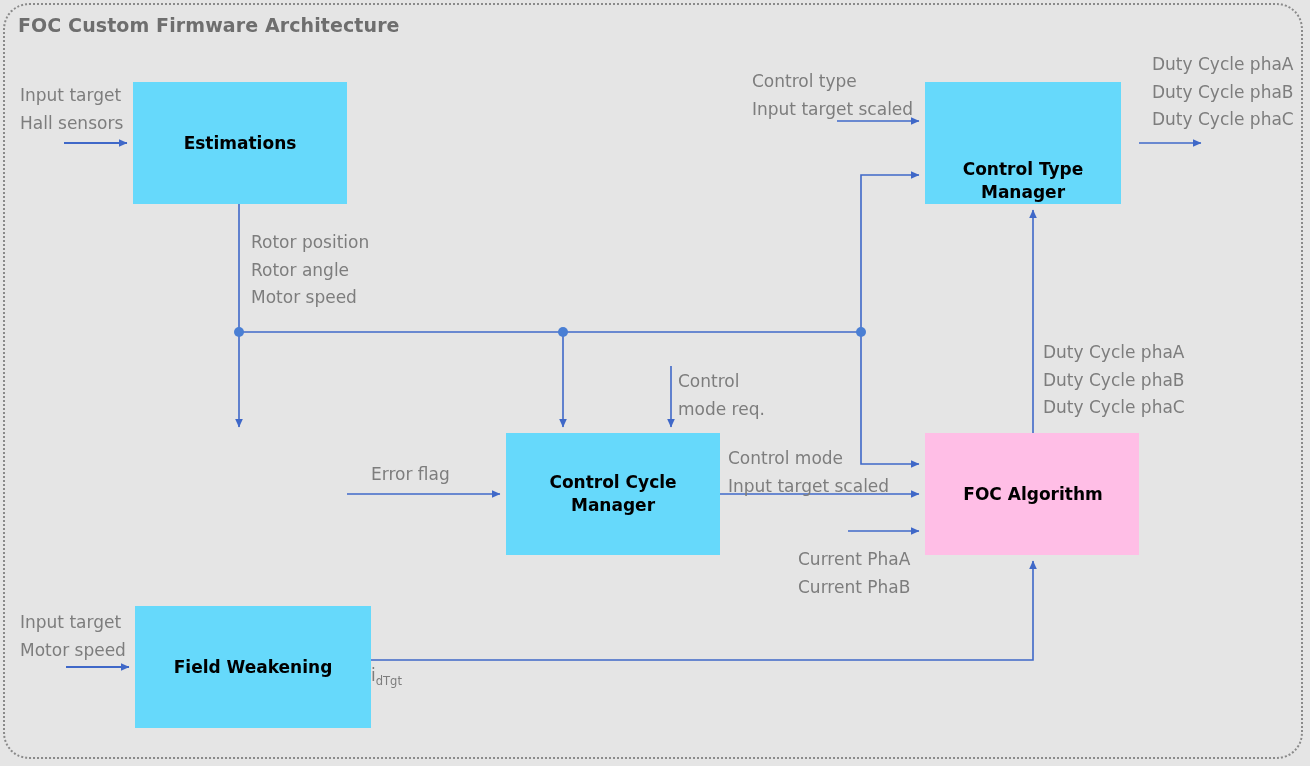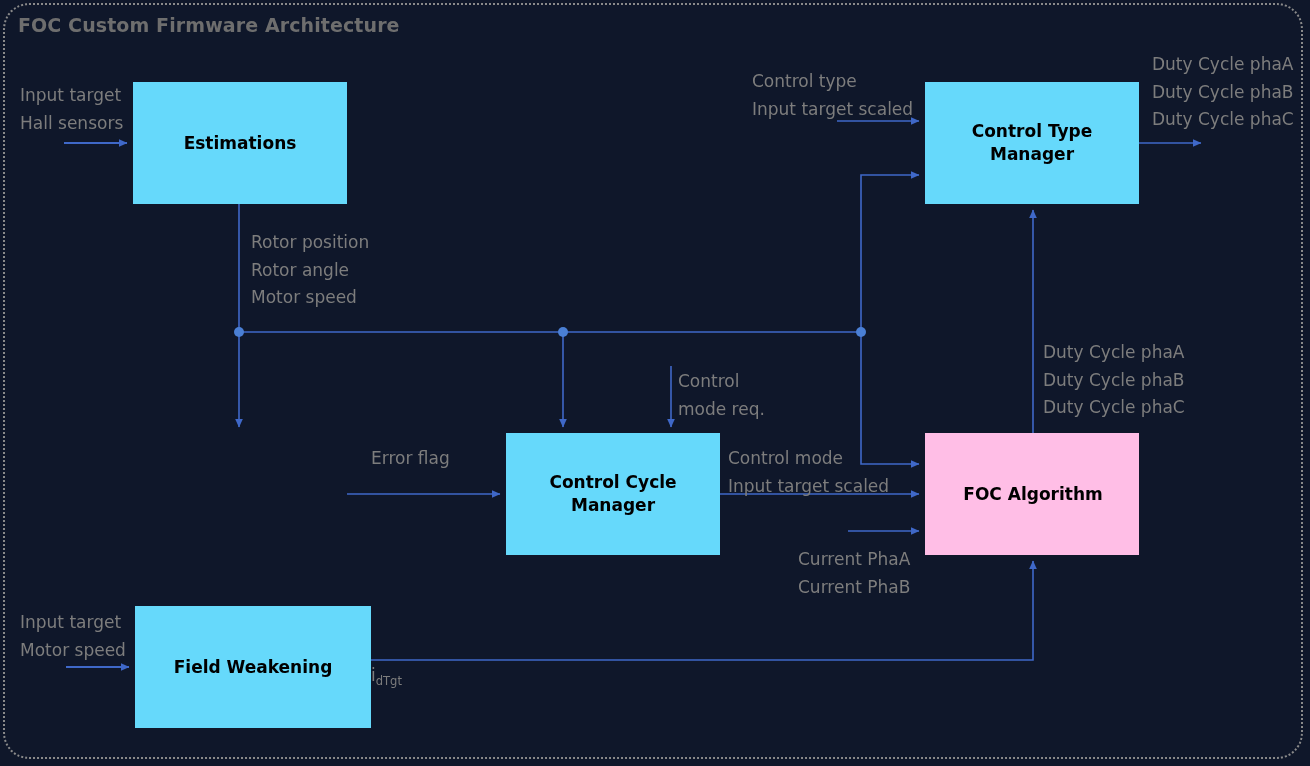--- a/index.html
+++ b/index.html
@@ -4,21 +4,21 @@
 <style>
   html, body {
     margin: 0;
     padding: 0;
     background: #000000;
   }
   #canvas {
     position: relative;
     width: 1310px;
     height: 766px;
-    background: #0f172a;
+    background: #e5e5e5;
     overflow: hidden;
     font-family: "DejaVu Sans", sans-serif;
   }
   #frame {
     position: absolute;
     left: 3px;
     top: 3px;
     width: 1300px;
     height: 756px;
     border: 2px dotted #8a8a8a;
@@ -130,21 +130,21 @@
 
     <path class="wire" d="M66,667 L129,667" marker-end="url(#ah)"></path>
 
     <path class="wire thin" d="M349,660 L1033,660 L1033,561" marker-end="url(#ah)"></path>
   </svg>
 
   <div class="block cyan" style="left:133px;top:82px;width:214px;height:122px;">
     <span>Estimations</span>
   </div>
 
-  <div class="block cyan" style="left:925px;top:82px;width:214px;height:122px;">
+  <div class="block cyan" style="left:925px;top:82px;width:196px;height:122px;align-items:flex-end;">
     <span>Control Type
 Manager</span>
   </div>
 
 
   <div class="block cyan" style="left:506px;top:433px;width:214px;height:122px;">
     <span>Control Cycle
 Manager</span>
   </div>
 
@@ -171,21 +171,21 @@
 Rotor angle
 Motor speed</div>
 
   <div class="sig" style="left:1043px;top:339px;">Duty Cycle phaA
 Duty Cycle phaB
 Duty Cycle phaC</div>
 
   <div class="sig" style="left:678px;top:368px;">Control
 mode req.</div>
 
-  <div class="sig" style="left:371px;top:445px;text-align:right;">Error flag</div>
+  <div class="sig" style="left:371px;top:461px;text-align:right;">Error flag</div>
 
   <div class="sig" style="left:728px;top:445px;">Control mode
 Input target scaled</div>
 
   <div class="sig" style="left:798px;top:546px;">Current PhaA
 Current PhaB</div>
 
   <div class="sig" style="left:20px;top:609px;">Input target
 Motor speed</div>
 

